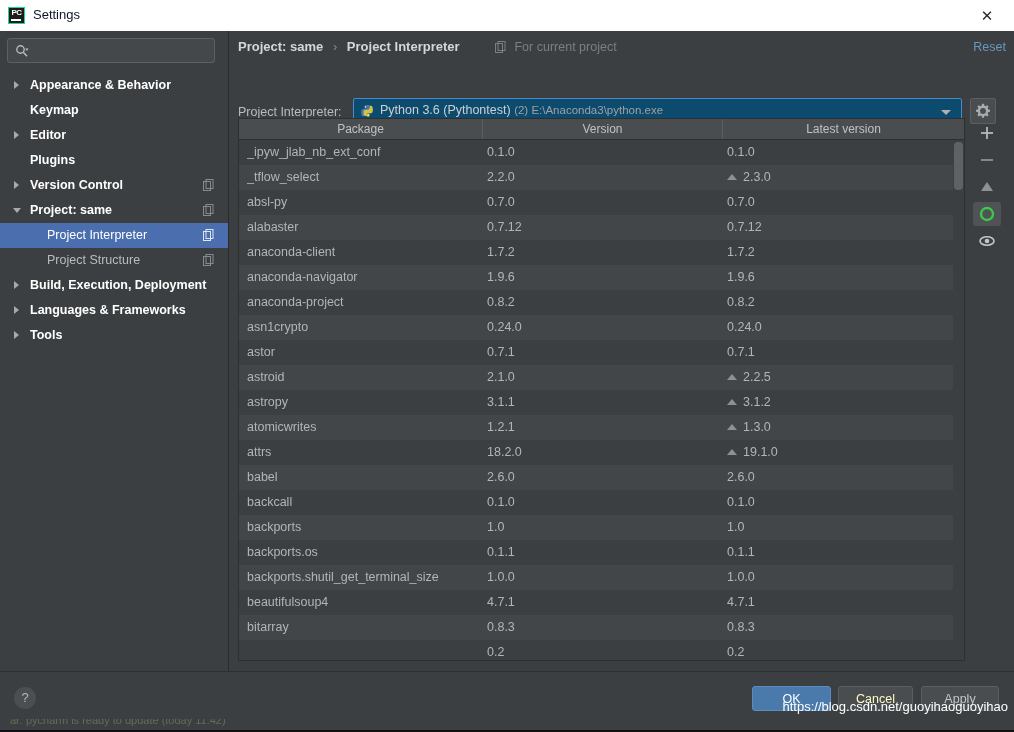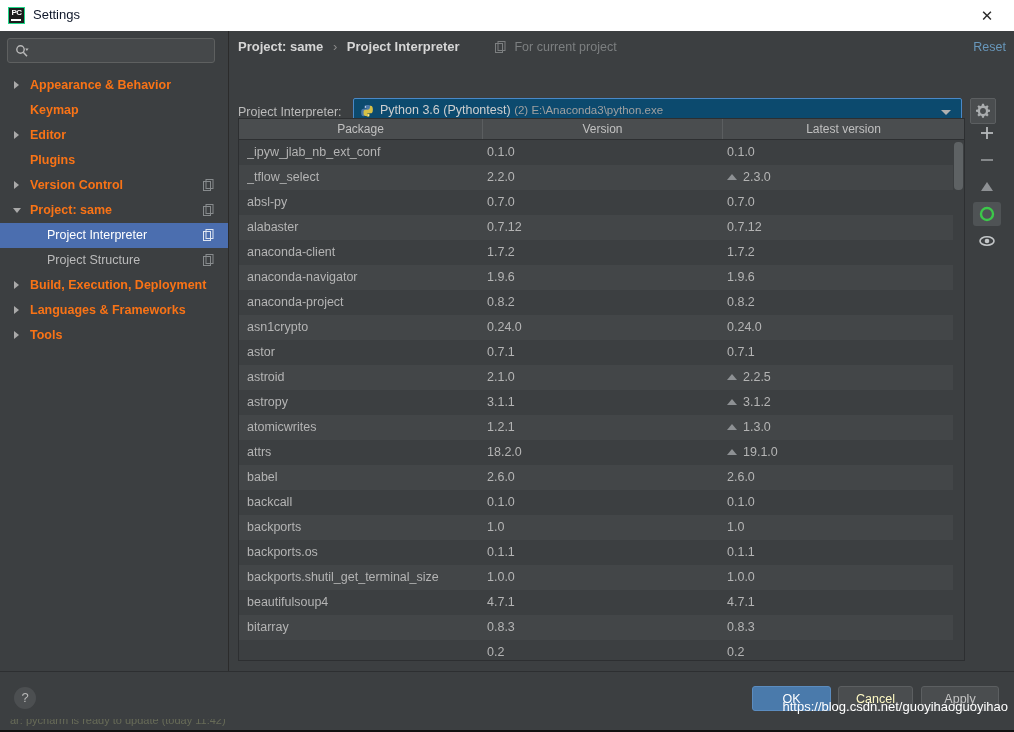--- a/index.html
+++ b/index.html
@@ -92,21 +92,21 @@
   .tree { position: absolute; left: 0; top: 42px; width: 228px; }
   .tree-item {
     position: relative;
     height: 25px;
     line-height: 25px;
     font-size: 12.5px;
     color: #bbbbbb;
     cursor: pointer;
     white-space: nowrap;
   }
-  .tree-item.bold { font-weight: bold; color: #f97316; text-decoration: underline; }
+  .tree-item.bold { font-weight: bold; color: #ffffff; text-decoration: underline; }
   .tree-item.selected { background: #4b6eaf; color: #ffffff; }
   .tree-label { position: absolute; top: 0; }
   .arrow {
     position: absolute; left: 14px; top: 8px;
     width: 0; height: 0;
     border-left: 5px solid #a9a9a9;
     border-top: 4px solid transparent;
     border-bottom: 4px solid transparent;
   }
   .arrow.down {

